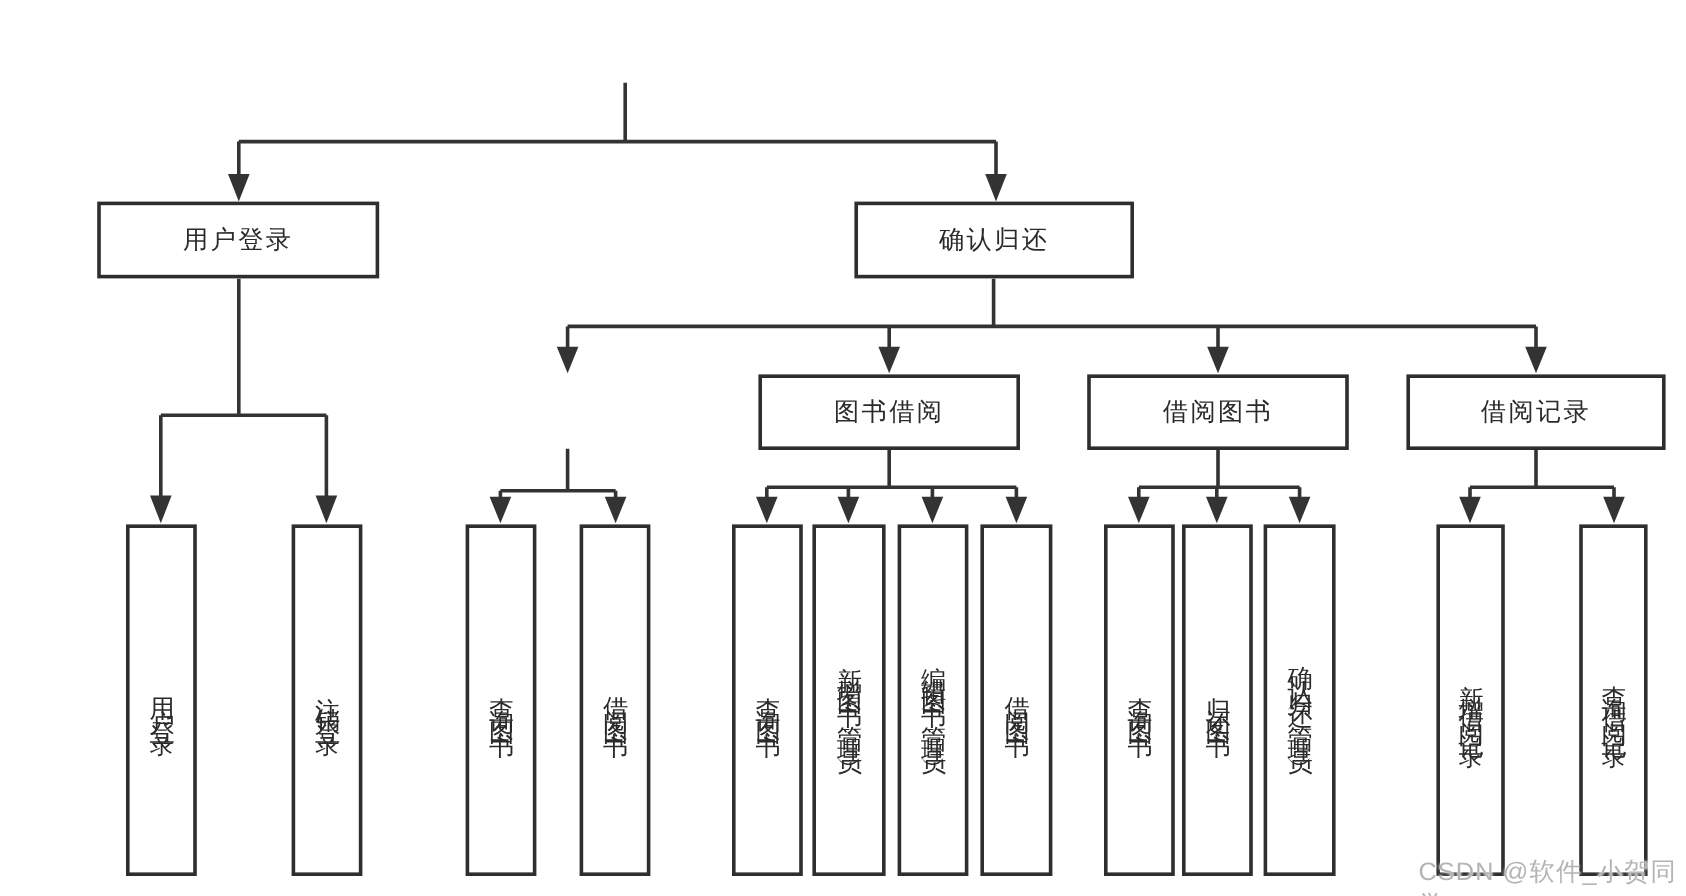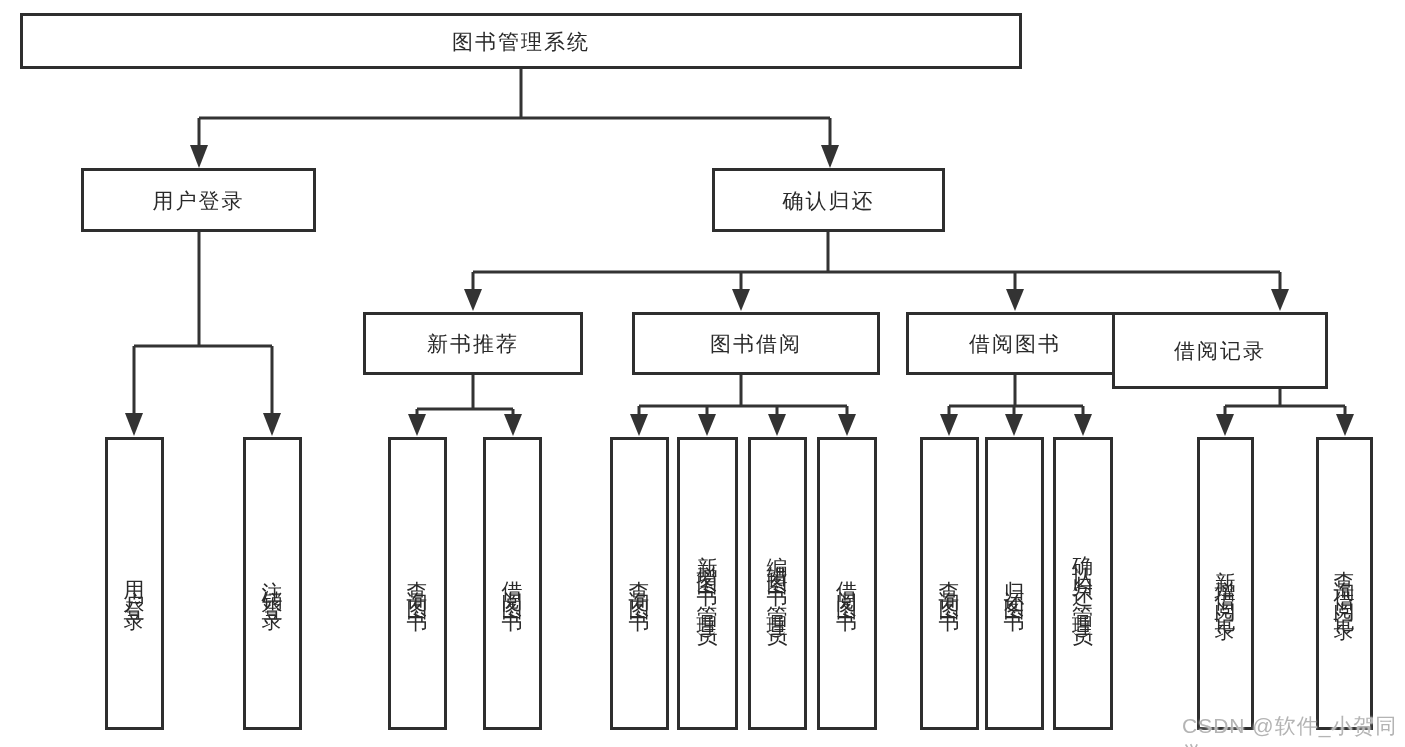--- a/index.html
+++ b/index.html
@@ -71,41 +71,35 @@
       <polygon points="1074,414 1092,414 1083,436" fill="#333333" stroke="none"></polygon>
     </g>
 
     <g>
       <path d="M1280 374 V406 M1225 406 H1345 M1225 406 V415 M1345 406 V415"></path>
       <polygon points="1216,414 1234,414 1225,436" fill="#333333" stroke="none"></polygon>
       <polygon points="1336,414 1354,414 1345,436" fill="#333333" stroke="none"></polygon>
     </g>
   </svg>
 
-  <div class="node" style="left:20px;top:13px;width:1002px;height:56px">
-    <span>图书管理系统</span>
-  </div>
 
   <div class="node" style="left:81px;top:168px;width:235px;height:64px">
     <span>用户登录</span>
   </div>
   <div class="node" style="left:712px;top:168px;width:233px;height:64px">
     <span>确认归还</span>
   </div>
 
-  <div class="node" style="left:363px;top:312px;width:220px;height:63px">
-    <span>新书推荐</span>
-  </div>
-  <div class="node" style="left:632px;top:312px;width:248px;height:63px">
+  <div class="node" style="left:632px;top:312px;width:218px;height:63px">
     <span>图书借阅</span>
   </div>
   <div class="node" style="left:906px;top:312px;width:218px;height:63px">
     <span>借阅图书</span>
   </div>
-  <div class="node" style="left:1112px;top:312px;width:216px;height:77px">
+  <div class="node" style="left:1172px;top:312px;width:216px;height:63px">
     <span>借阅记录</span>
   </div>
 
   <div class="node leaf" style="left:105px;top:437px;width:59px;height:293px">
     <span>用户登录</span>
   </div>
   <div class="node leaf" style="left:243px;top:437px;width:59px;height:293px">
     <span>注销登录</span>
   </div>
 

